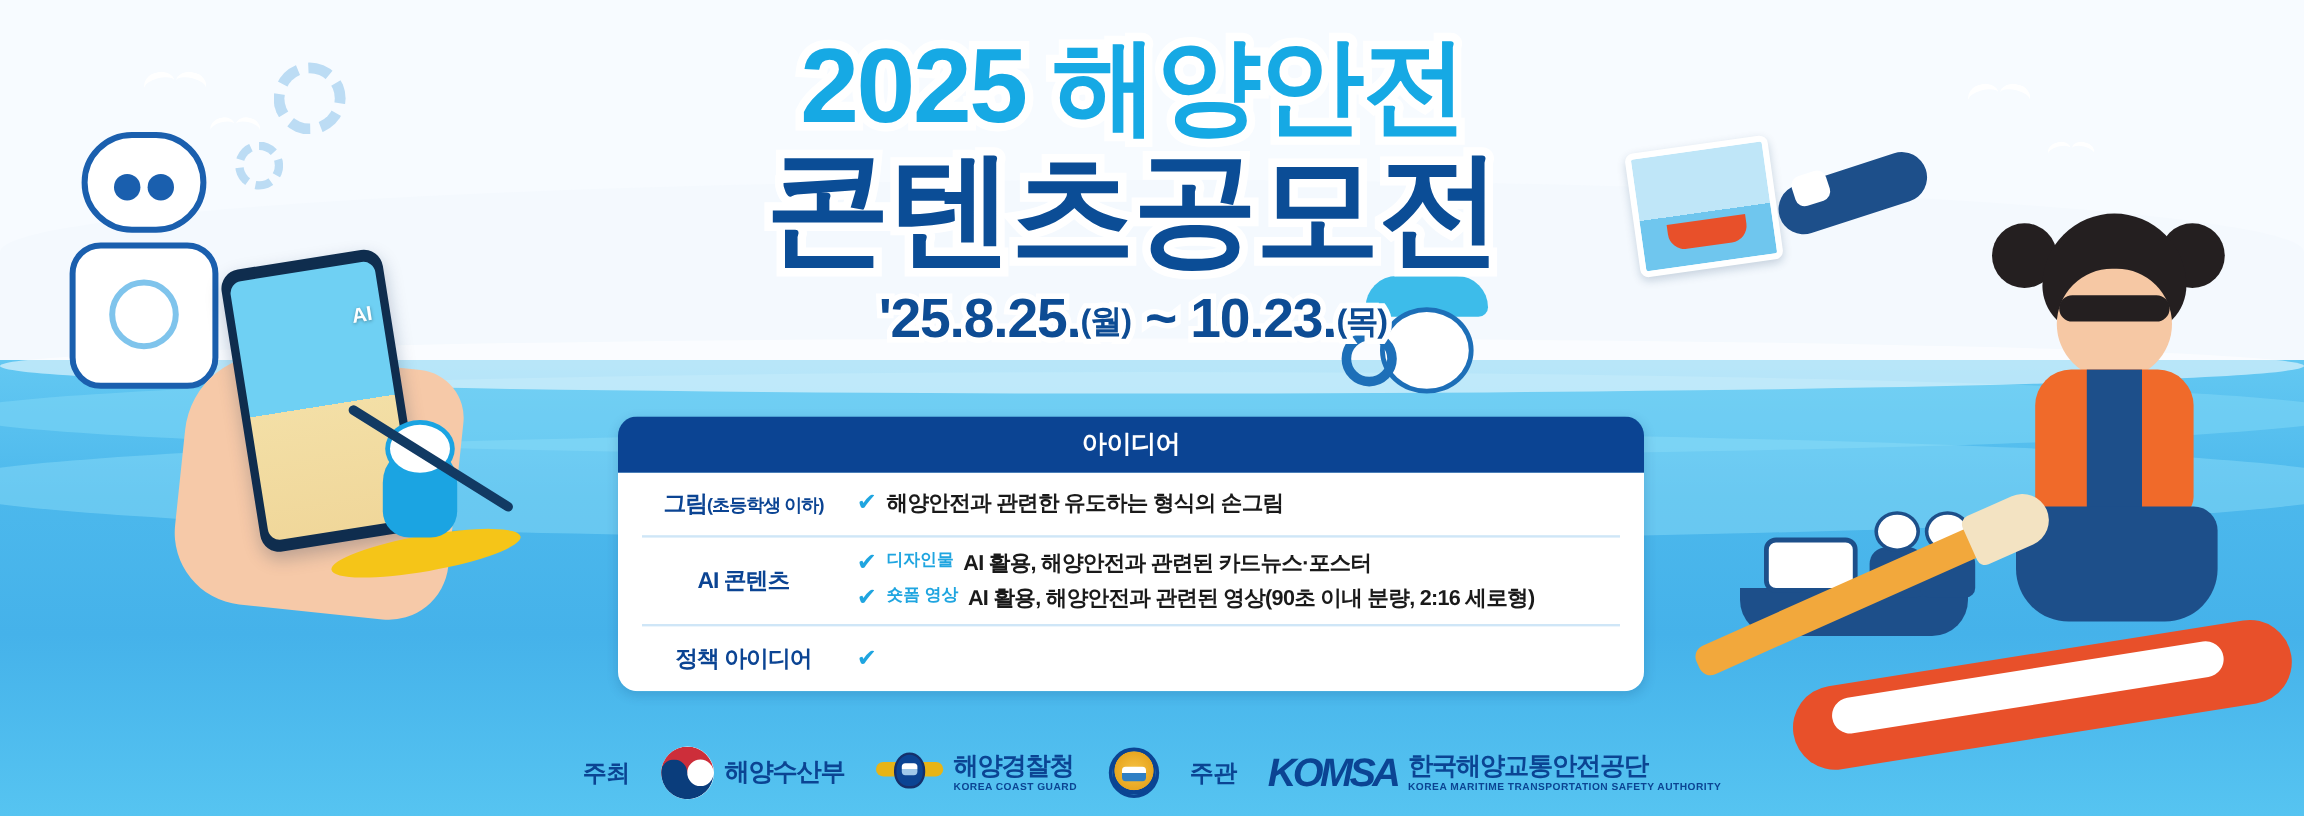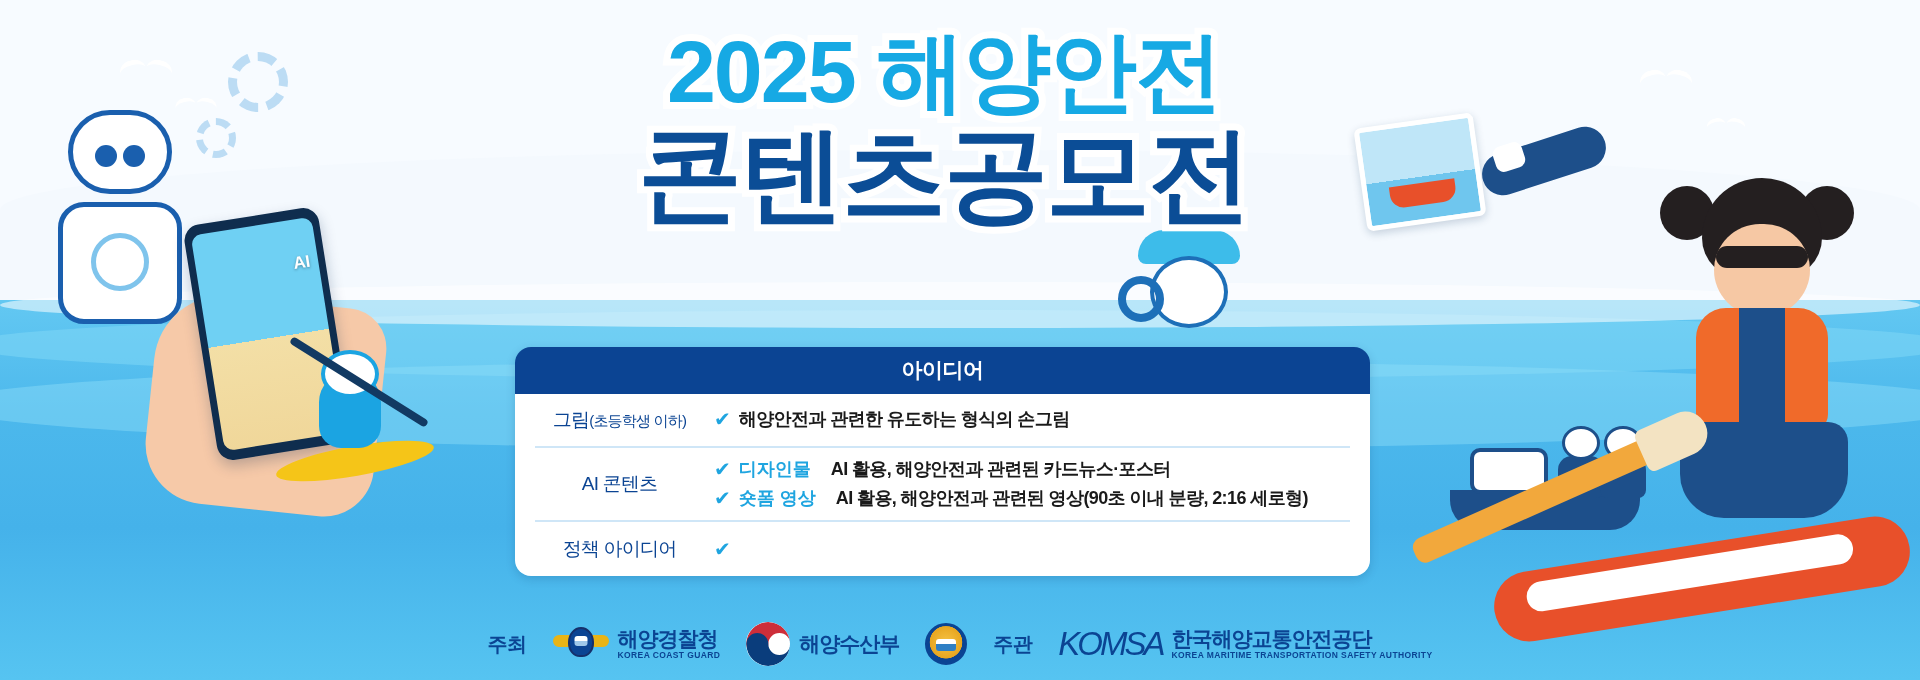--- a/index.html
+++ b/index.html
@@ -79,46 +79,46 @@
     font-size:21px; font-weight:800; padding:9px 0 10px; letter-spacing:-.5px;
   }
   .card-body { background:#ffffff; padding:0 20px; }
   .row {
     display:flex; align-items:center; min-height:54px;
     border-bottom:2px solid #cfe6f7;
   }
   .row:last-child { border-bottom:none; }
   .row-label {
     width:175px; flex:0 0 175px; text-align:center;
-    color:#0B4493; font-weight:400; font-size:19px; letter-spacing:-.8px;
+    color:#0B4493; font-weight:700; font-size:19px; letter-spacing:-.8px;
     padding-right:6px;
   }
   .row-label .sub { font-size:15px; }
   .row-items { flex:1; padding:9px 0 9px 4px; }
   .item { display:flex; align-items:flex-start; line-height:1.42; }
   .item + .item { margin-top:3px; }
   .tick {
     color:#1FA5E0; font-size:20px; font-weight:900; flex:0 0 auto;
     margin-right:8px; line-height:1.25;
   }
-  .tag { color:#1FA5E0; font-weight:800; font-size:18px; margin-right:20px; white-space:nowrap; }
+  .tag { color:#1FA5E0; font-weight:800; font-size:14px; margin-right:8px; white-space:nowrap; }
   .itext { color:#1a1a1a; font-weight:800; font-size:18px; letter-spacing:-.6px; }
   .note { color:#222; font-weight:700; font-size:15px; letter-spacing:-.7px; margin-top:2px; padding-left:28px; }
 
   
   .footer {
     position:absolute; left:0; bottom:14px; width:1920px;
     display:flex; justify-content:center; align-items:center; gap:26px;
     z-index:14;
   }
   .f-label { color:#0B4493; font-weight:800; font-size:20px; letter-spacing:-.5px; }
   .logo { display:flex; align-items:center; gap:9px; }
   .logo-name { color:#0B4493; font-weight:800; font-size:21px; letter-spacing:-1px; line-height:1.05; }
   .logo-en { color:#0B4493; font-weight:700; font-size:8.5px; letter-spacing:.4px; }
-  .komsa-word { color:#0B4493; font-weight:400; font-size:33px; letter-spacing:-3px; font-style:italic; }
+  .komsa-word { color:#0B4493; font-weight:700; font-size:33px; letter-spacing:-3px; font-style:italic; }
 
   
   .taegeuk { width:44px; height:44px; border-radius:50%; position:relative; overflow:hidden; background:#fff; }
   .taegeuk .top { position:absolute; inset:0; background:#CD2E3A; clip-path: path("M0,22 A22,22 0 0,1 44,22 A11,11 0 0,0 22,22 A11,11 0 0,1 0,22 Z"); }
   .taegeuk .bot { position:absolute; inset:0; background:#0A3D7C; clip-path: path("M0,22 A11,11 0 0,1 22,22 A11,11 0 0,0 44,22 A22,22 0 0,1 0,22 Z"); }
 
   .emblem {
     width:42px; height:42px; border-radius:50%;
     background:radial-gradient(circle at 50% 45%, #F5C244 0%, #E8A620 60%, #0B4493 62%, #0B4493 100%);
     border:3px solid #0B4493; position:relative;
@@ -360,20 +360,25 @@
         <div class="brush-tip"></div>
       </div>
     <div class="p-kayak">
         <div class="p-kayak-in"></div>
       </div>
   </div>
 
   <div class="headline">
     <div class="hl-line1">2025 해양안전</div>
     <div class="hl-line2">콘텐츠공모전</div>
+    <div class="hl-dates">
+      <span>'25.8.25.</span><span class="dow">(월)</span>
+      <span>~</span>
+      <span>10.23.</span><span class="dow">(목)</span>
+    </div>
   </div>
 
   <div class="card">
     <div class="card-header">아이디어</div>
     <div class="card-body">
 
       <div class="row">
         <div class="row-label">
           <span>그림</span><span class="sub">(초등학생 이하)</span>
         </div>
@@ -414,38 +419,38 @@
         </div>
       </div>
 
     </div>
   </div>
 
   <div class="footer">
     <span class="f-label">주최</span>
 
     <div class="logo">
+      <div class="taegeuk">
+          <div class="top"></div>
+          <div class="bot"></div>
+        </div>
+      <div>
+        <div class="logo-name">해양수산부</div>
+      </div>
+    </div>
+
+    <div class="logo">
       <div class="wings">
         <div class="w l"></div>
           <div class="w r"></div>
           <div class="c"></div>
       </div>
       <div>
         <div class="logo-name">해양경찰청</div>
         <div class="logo-en">KOREA COAST GUARD</div>
-      </div>
-    </div>
-
-    <div class="logo">
-      <div class="taegeuk">
-          <div class="top"></div>
-          <div class="bot"></div>
-        </div>
-      <div>
-        <div class="logo-name">해양수산부</div>
       </div>
     </div>
 
     <div class="logo">
       <div class="emblem"></div>
     </div>
 
     <span class="f-label">주관</span>
 
     <div class="logo">

